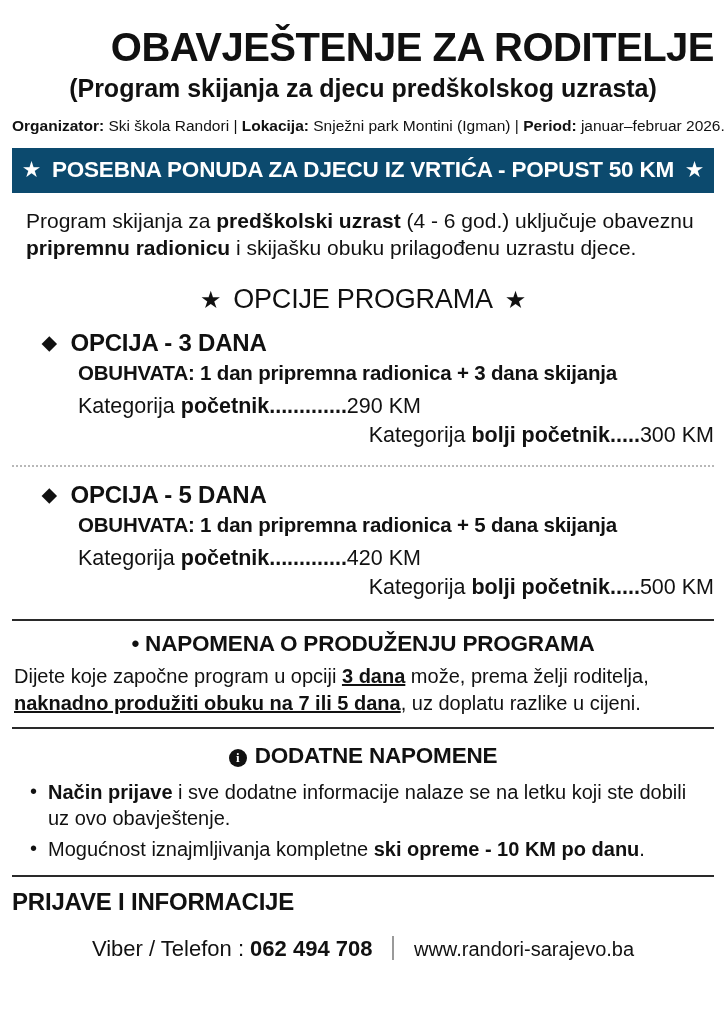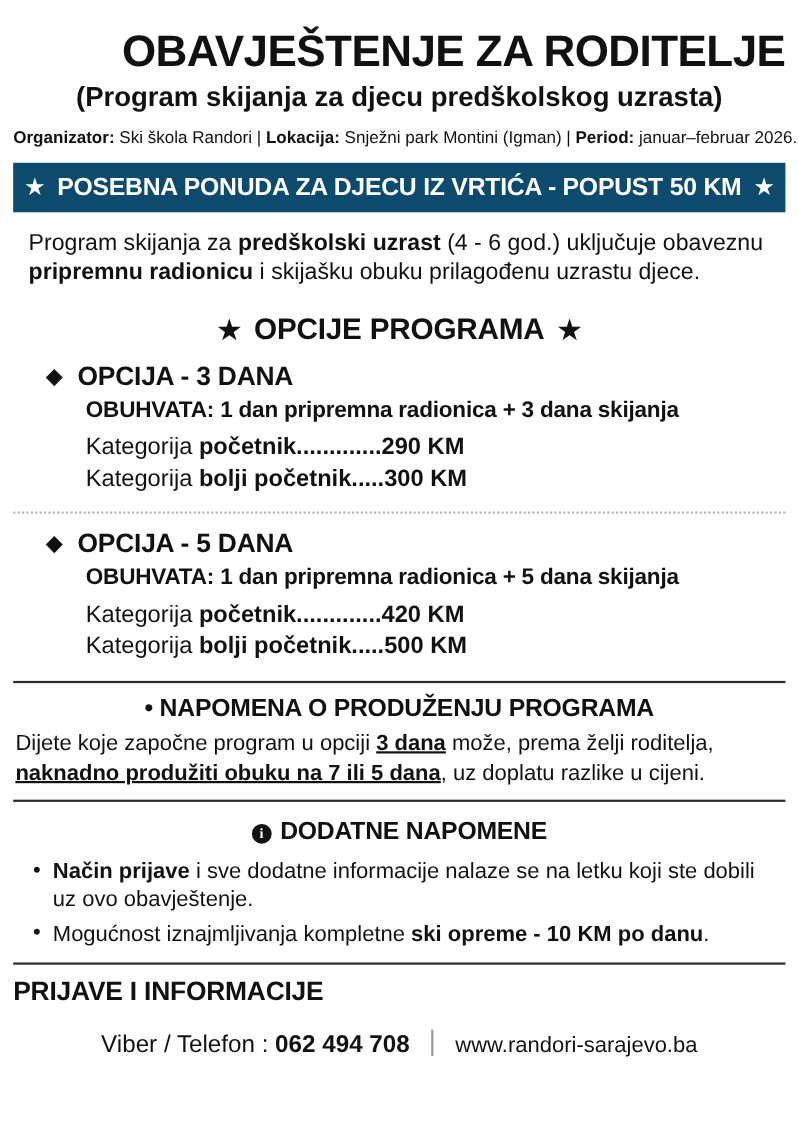--- a/index.html
+++ b/index.html
@@ -70,21 +70,21 @@
     line-height: 1.33;
     margin-top: 14px;
     padding: 0 14px;
     text-align: left;
   }
   .intro b { font-weight: bold; }
 
   
   .opcije-heading {
     text-align: center;
-    font-weight: bold;
+    font-weight: normal;
     font-size: 27px;
     margin-top: 22px;
     letter-spacing: -0.2px;
   }
   .opcije-heading .star { font-size: 24px; }
   .opcije-heading .star.left { margin-right: 12px; }
   .opcije-heading .star.right { margin-left: 12px; }
 
   
   .option { margin-top: 14px; }
@@ -106,23 +106,23 @@
     margin-top: 4px;
     letter-spacing: -0.2px;
     white-space: nowrap;
   }
   .price-row {
     font-size: 21.5px;
     padding-left: 66px;
     margin-top: 9px;
     white-space: nowrap;
   }
-  .price-row + .price-row { margin-top: 4px; }
+  .price-row + .price-row { margin-top: 4px; text-align: right; }
   .price-row .cat { font-weight: normal; }
-  .price-row .val { font-weight: bold; margin-top: 12px; }
+  .price-row .val { font-weight: normal; margin-top: 12px; }
 
   
   .dotted-divider {
     border-top: 2px dotted #b8b8b8;
     margin: 17px 0 0 0;
   }
   .solid-rule {
     border-top: 2.5px solid #2a2a2a;
   }
   .rule-top { margin-top: 19px; }

